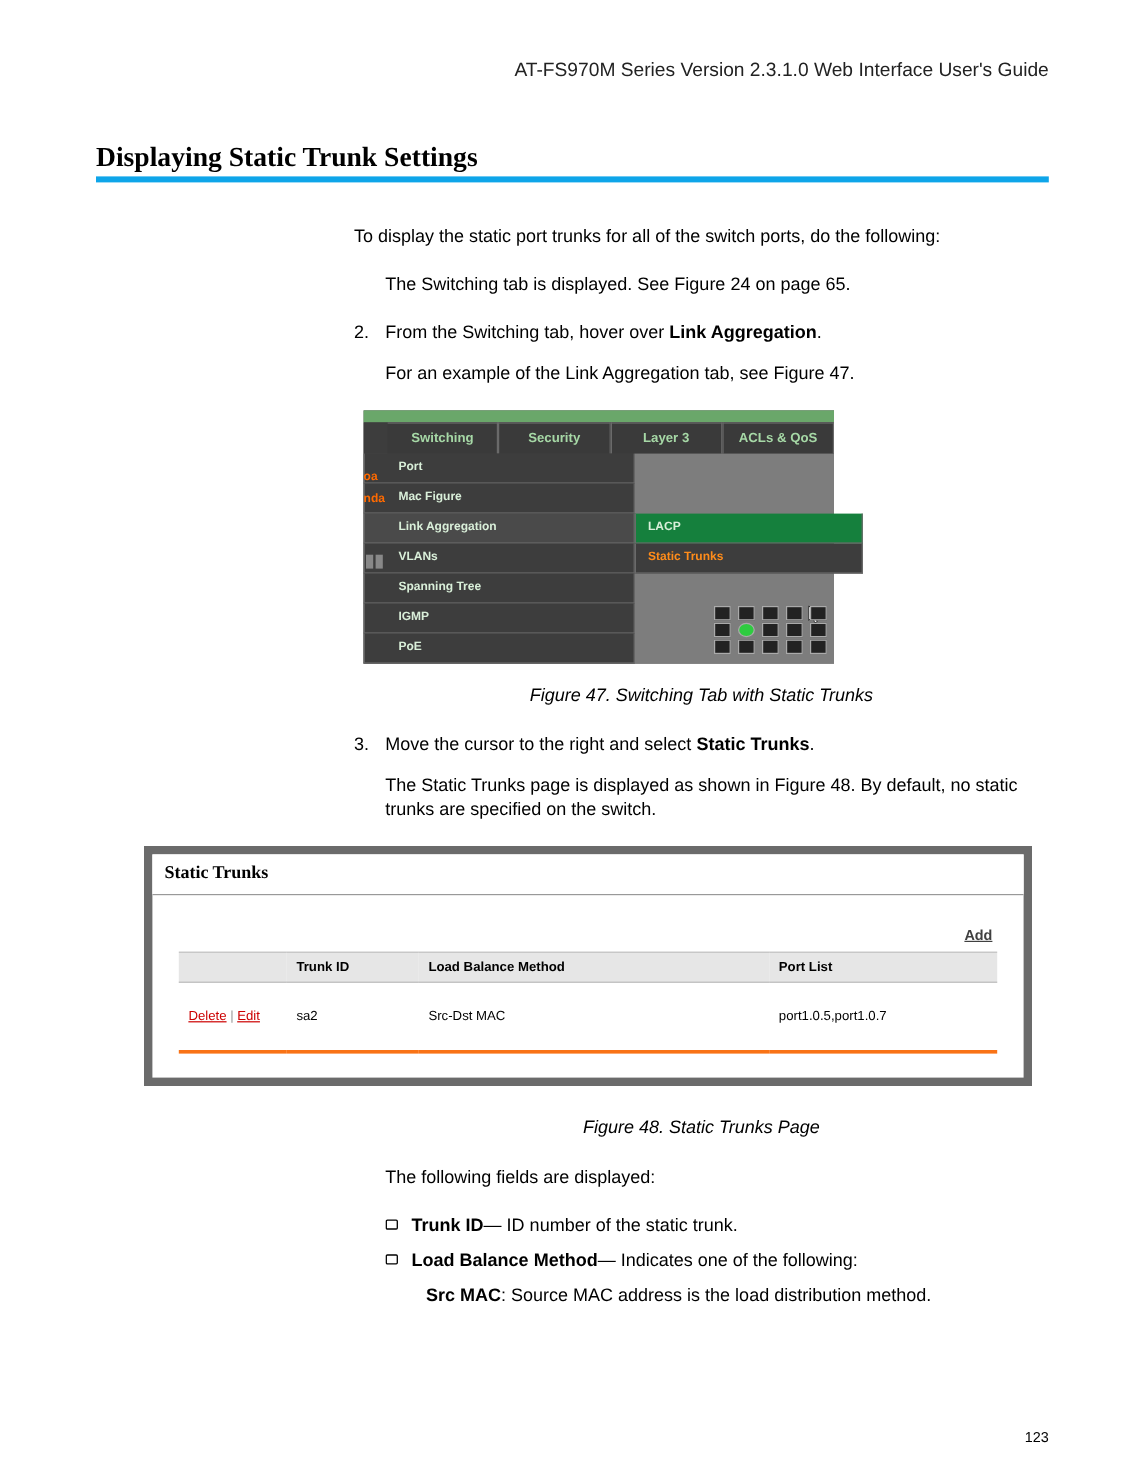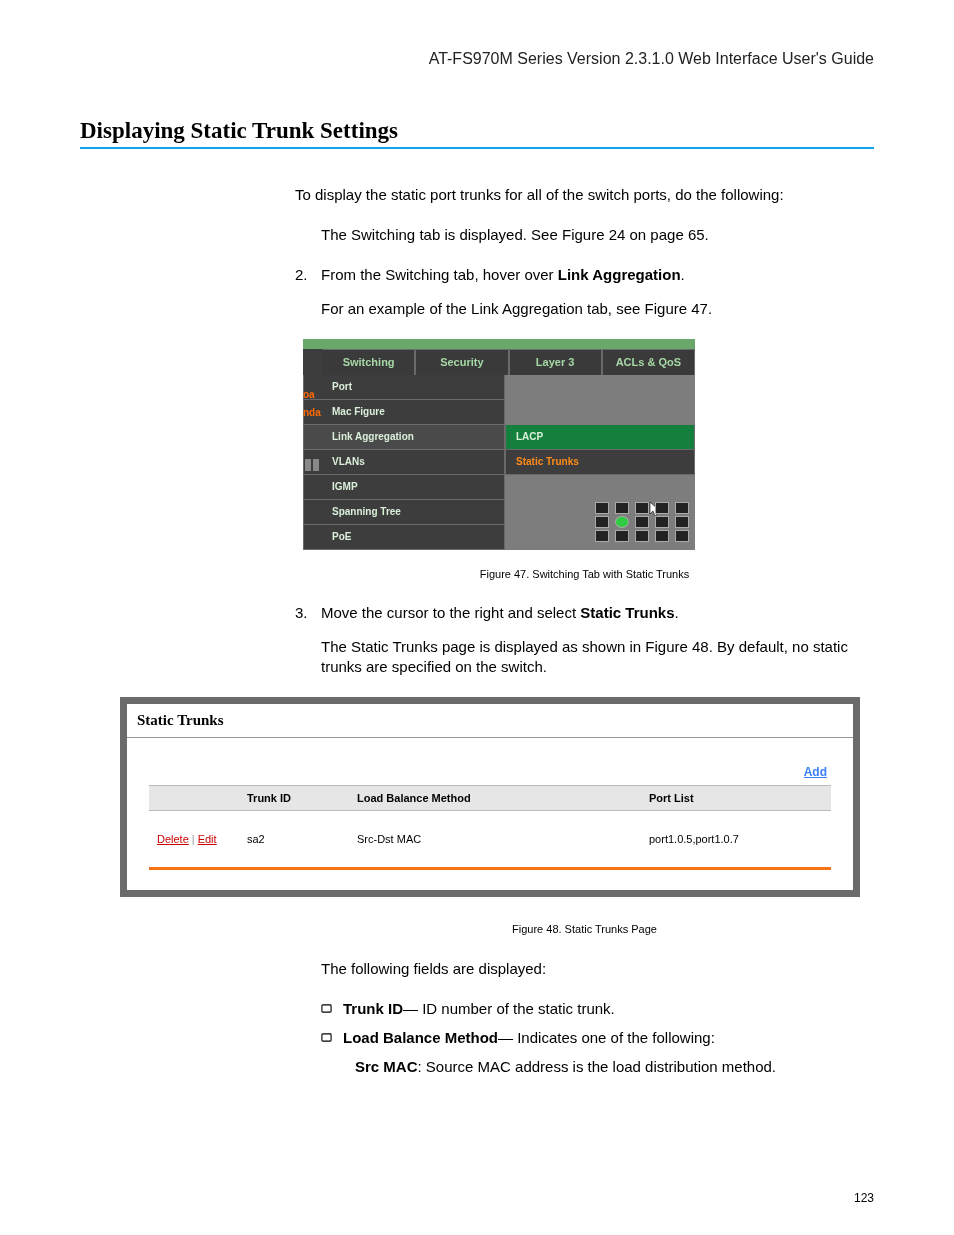--- a/index.html
+++ b/index.html
@@ -18,31 +18,31 @@
   .header-right {
     text-align: right;
     font-size: 16px;
     color: #222;
     margin-bottom: 50px;
   }
   .section-title {
     font-family: "Times New Roman", Times, serif;
     font-size: 23px;
     font-weight: bold;
-    border-bottom: 2px solid #0ea5e9;
+    border-bottom: 5px solid #0ea5e9;
     padding-bottom: 3px;
     margin-bottom: 36px;
   }
   .body-content { margin-left: 215px; }
   .para { margin-bottom: 20px; line-height: 1.35; font-size: 15px; }
   .ol-item { margin-bottom: 16px; }
   .ol-item .num { display: inline-block; width: 26px; }
   .ol-sub { margin-left: 26px; margin-bottom: 20px; }
   .bold { font-weight: bold; }
-  .fig-caption { text-align: center; margin: 18px 0 24px 0; font-size: 11px; }
+  .fig-caption { text-align: center; margin: 18px 0 24px 0; font-size: 15px; font-style: italic; }
   .bullet-row { margin-left: 26px; margin-bottom: 12px; }
   .bullet-mark { display:inline-block; width:22px; vertical-align: top; }
   .bullet-svg { width:11px; height:11px; }
   .indent2 { margin-left: 60px; margin-bottom: 14px; }
   .page-num { position: absolute; bottom: 30px; right: 80px; font-size: 12px; }
 
   
   .fig47-wrap { margin: 4px 0 0 8px; }
   .fig47 {
     width: 392px;
@@ -50,21 +50,21 @@
     border-top: 10px solid #6aa76a;
     position: relative;
     font-size: 11px;
     font-weight: bold;
     color: #fff;
   }
   .fig47-tabs { display: flex; height: 26px; background: #3d3d3d; }
   .fig47-tab { flex:1; border: 1px solid #6a6a6a; border-bottom: none; display:flex; align-items:center; justify-content:center; color:#a6d8a6; background:#3a3a3a; }
   .fig47-tab.first { border-left:none; margin-left:20px; }
   .fig47-body { display:flex; }
-  .fig47-left { width: 202px; }
+  .fig47-left { width: 226px; }
   .fig47-left-item { height:25px; display:flex; align-items:center; padding-left:28px; border:1px solid #6a6a6a; border-top:none; background:#3d3d3d; color:#d9efd9; font-size:10px; }
   .fig47-left-item.active { background:#4a4a4a; }
   .fig47-right { flex:1; background:#7d7d7d; position:relative; }
   .fig47-sub { position:absolute; left:0; top:50px; width:190px; }
   .fig47-sub-item { height:25px; display:flex; align-items:center; padding-left:10px; border:1px solid #6a6a6a; border-top:none; font-size:10px; }
   .fig47-sub-lacp { color:#d9efd9; background:#15803d; }
   .fig47-sub-static { color:#ff8c1a; background:#3d3d3d; }
   .fig47-ports { position:absolute; bottom:6px; right:6px; display:flex; gap:6px; }
   .port-stack { display:inline-block; }
   .port { width:14px; height:12px; background:#222; border:1px solid #aaa; display:block; margin:2px 0; }
@@ -86,21 +86,21 @@
     font-family: Georgia, "Times New Roman", serif;
     font-weight: bold;
     font-size: 15px;
     padding: 8px 10px;
     border-bottom: 1px solid #999;
     background:#fff;
     color:#000;
   }
   .fig48-inner { margin: 18px 22px 6px 22px; }
   .fig48-add { text-align:right; padding: 6px 4px; }
-  .fig48-add a { color:#3b82f6; font-weight:bold; text-decoration:underline; font-size:12px; }
+  .fig48-add a { color:#404040; font-weight:bold; text-decoration:underline; font-size:12px; }
   .fig48-table { width:100%; border-collapse:collapse; font-size:11px; }
   .fig48-table th { background:#e6e6e6; text-align:left; padding:6px 8px; font-weight:bold; border-top:1px solid #bbb; border-bottom:1px solid #bbb; }
   .fig48-table td { padding:22px 8px; border-bottom:3px solid #f97316; }
   .fig48-actions a { color:#cc0000; text-decoration:underline; font-size:11px; }
   .fig48-actions .sep { color:#999; margin:0 3px; }
 </style>
 </head>
 <body>
 
 <div class="page">
@@ -131,22 +131,22 @@
           <div class="fig47-tab">Security</div>
           <div class="fig47-tab">Layer 3</div>
           <div class="fig47-tab">ACLs &amp; QoS</div>
         </div>
         <div class="fig47-body">
           <div class="fig47-left">
             <div class="fig47-left-item">Port</div>
             <div class="fig47-left-item">Mac Figure</div>
             <div class="fig47-left-item active">Link Aggregation</div>
             <div class="fig47-left-item">VLANs</div>
+            <div class="fig47-left-item">Spanning Tree</div>
             <div class="fig47-left-item">IGMP</div>
-            <div class="fig47-left-item">Spanning Tree</div>
             <div class="fig47-left-item">PoE</div>
           </div>
           <div class="fig47-right">
             <div class="fig47-sub">
               <div class="fig47-sub-item fig47-sub-lacp">LACP</div>
               <div class="fig47-sub-item fig47-sub-static">
                 <span>Static Trunks</span>
                 <span class="fig47-cursor">
                   <svg width="14" height="16" viewBox="0 0 14 16">
                       <path d="M3 1 L3 13 L6 10 L8 15 L10 14 L8 9 L12 9 Z" fill="#fff" stroke="#000" stroke-width="0.6"></path>

